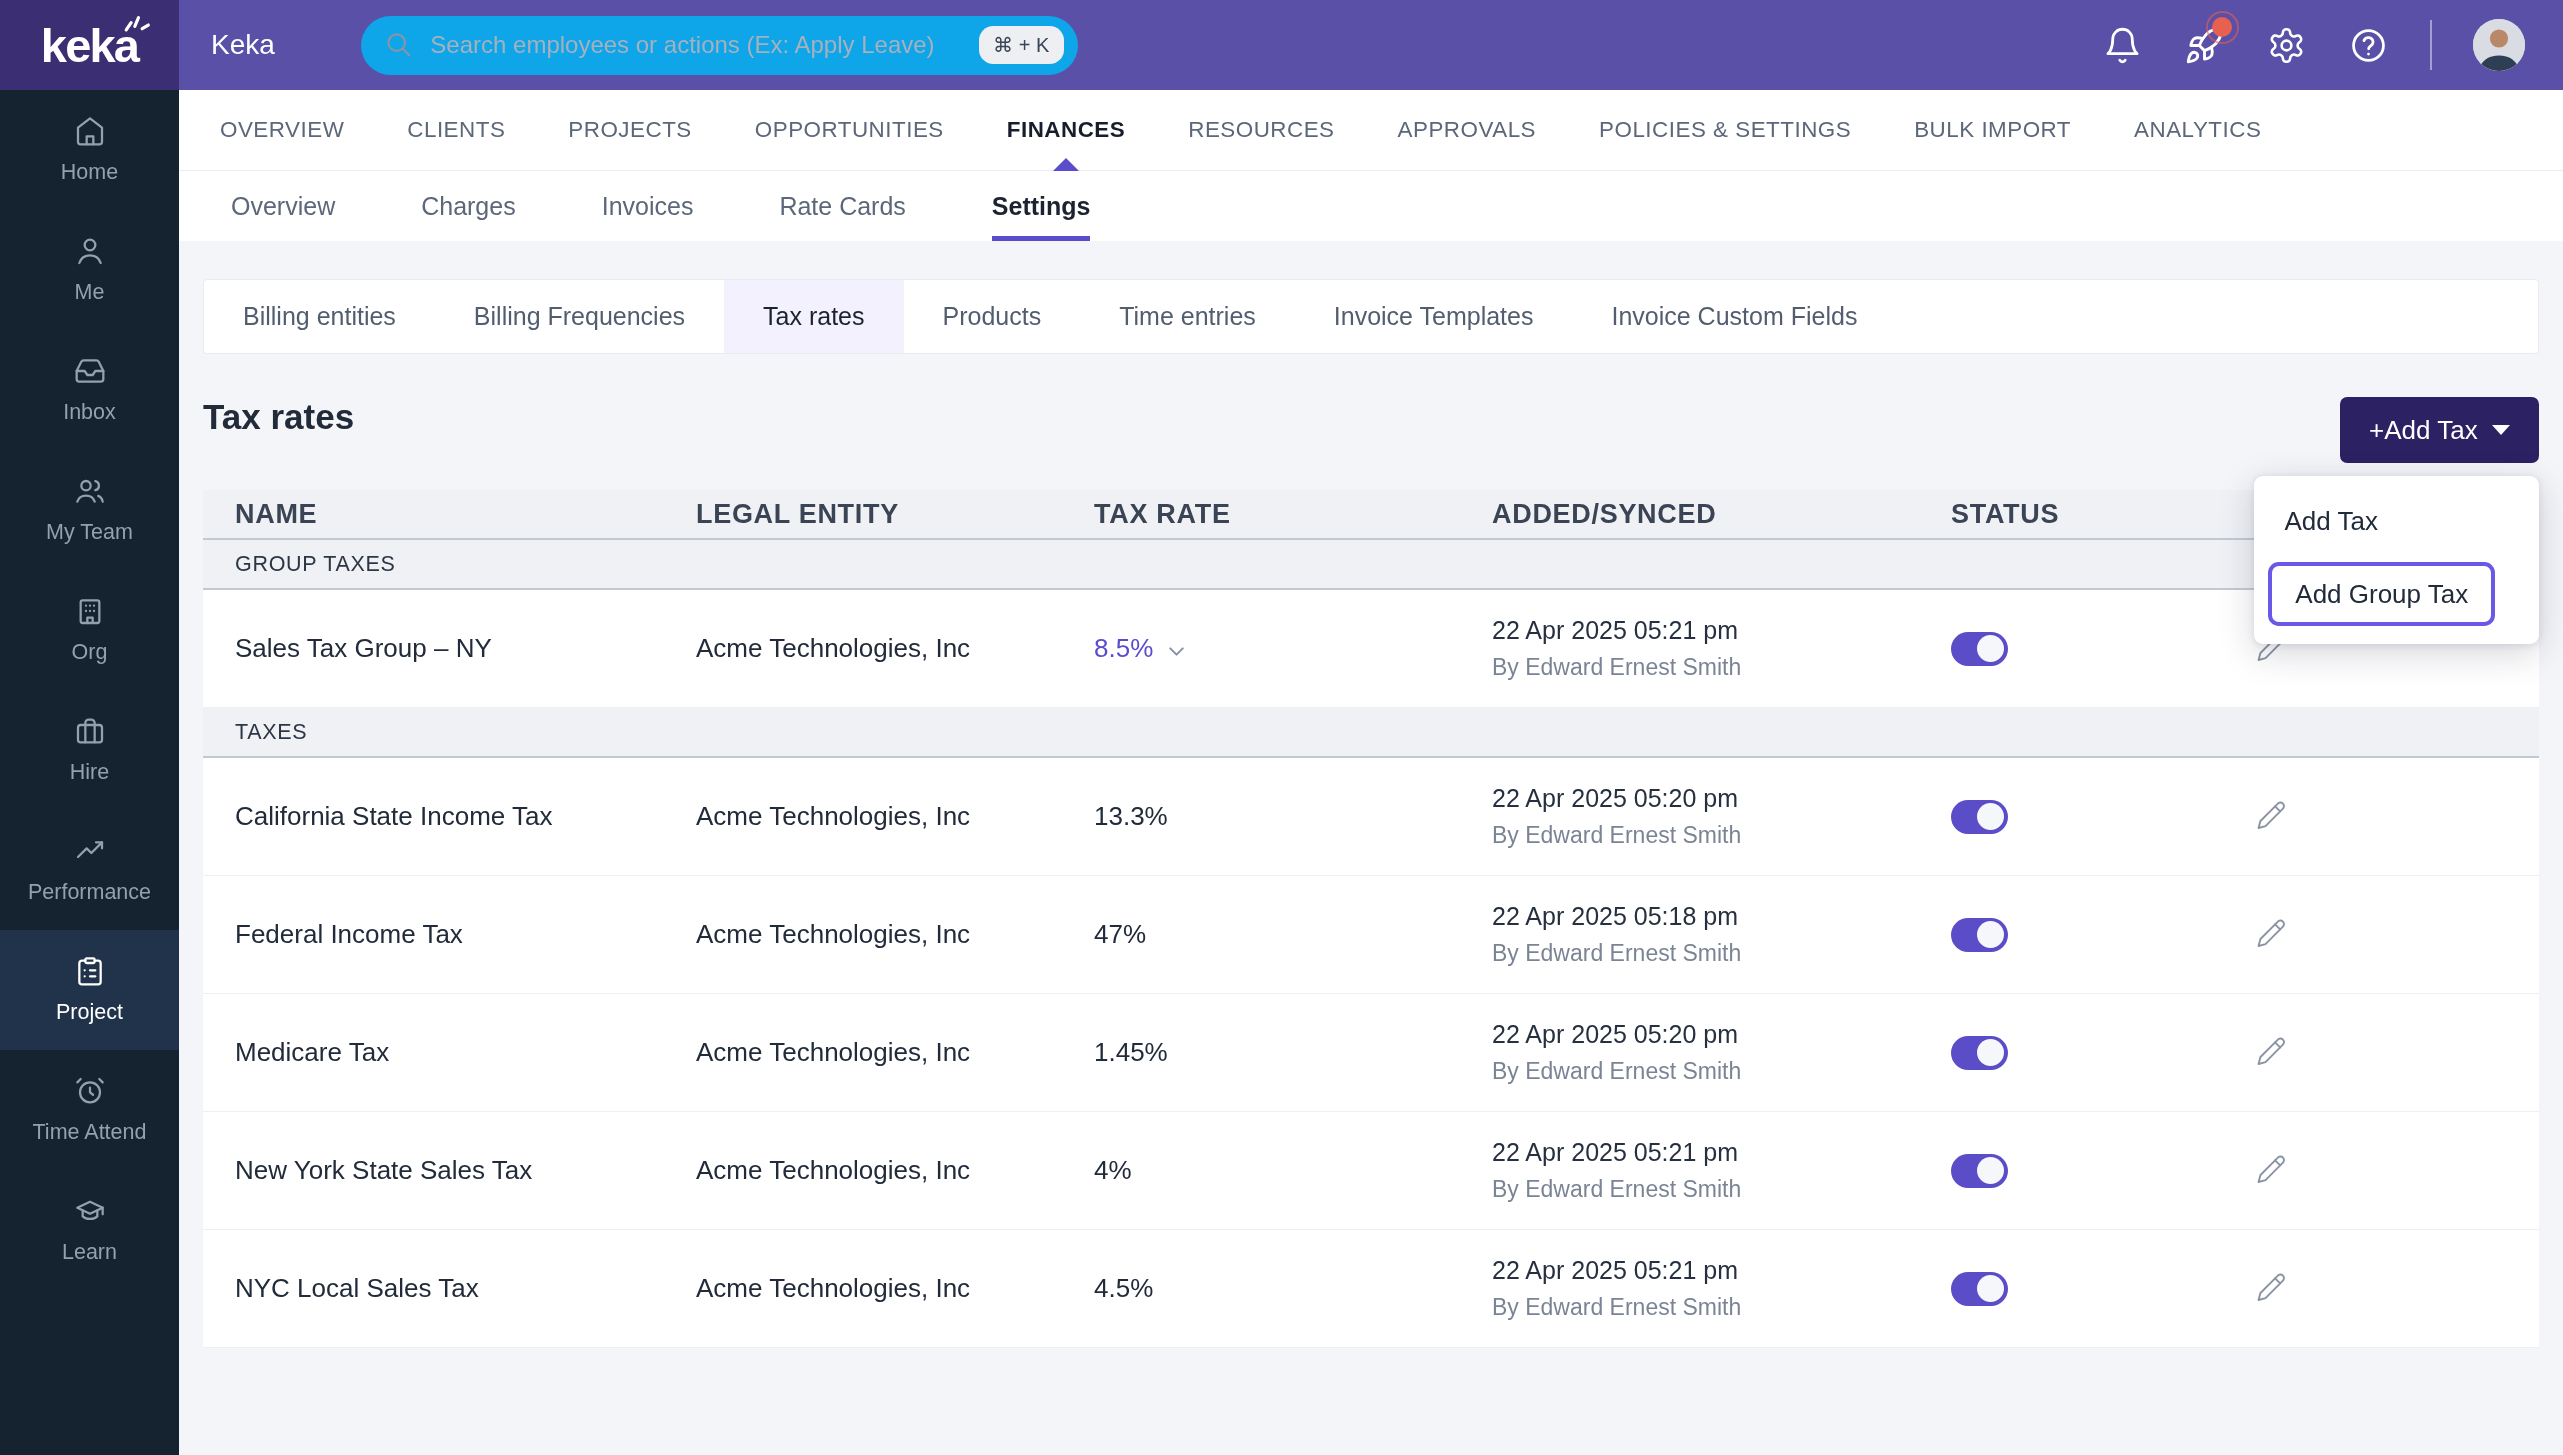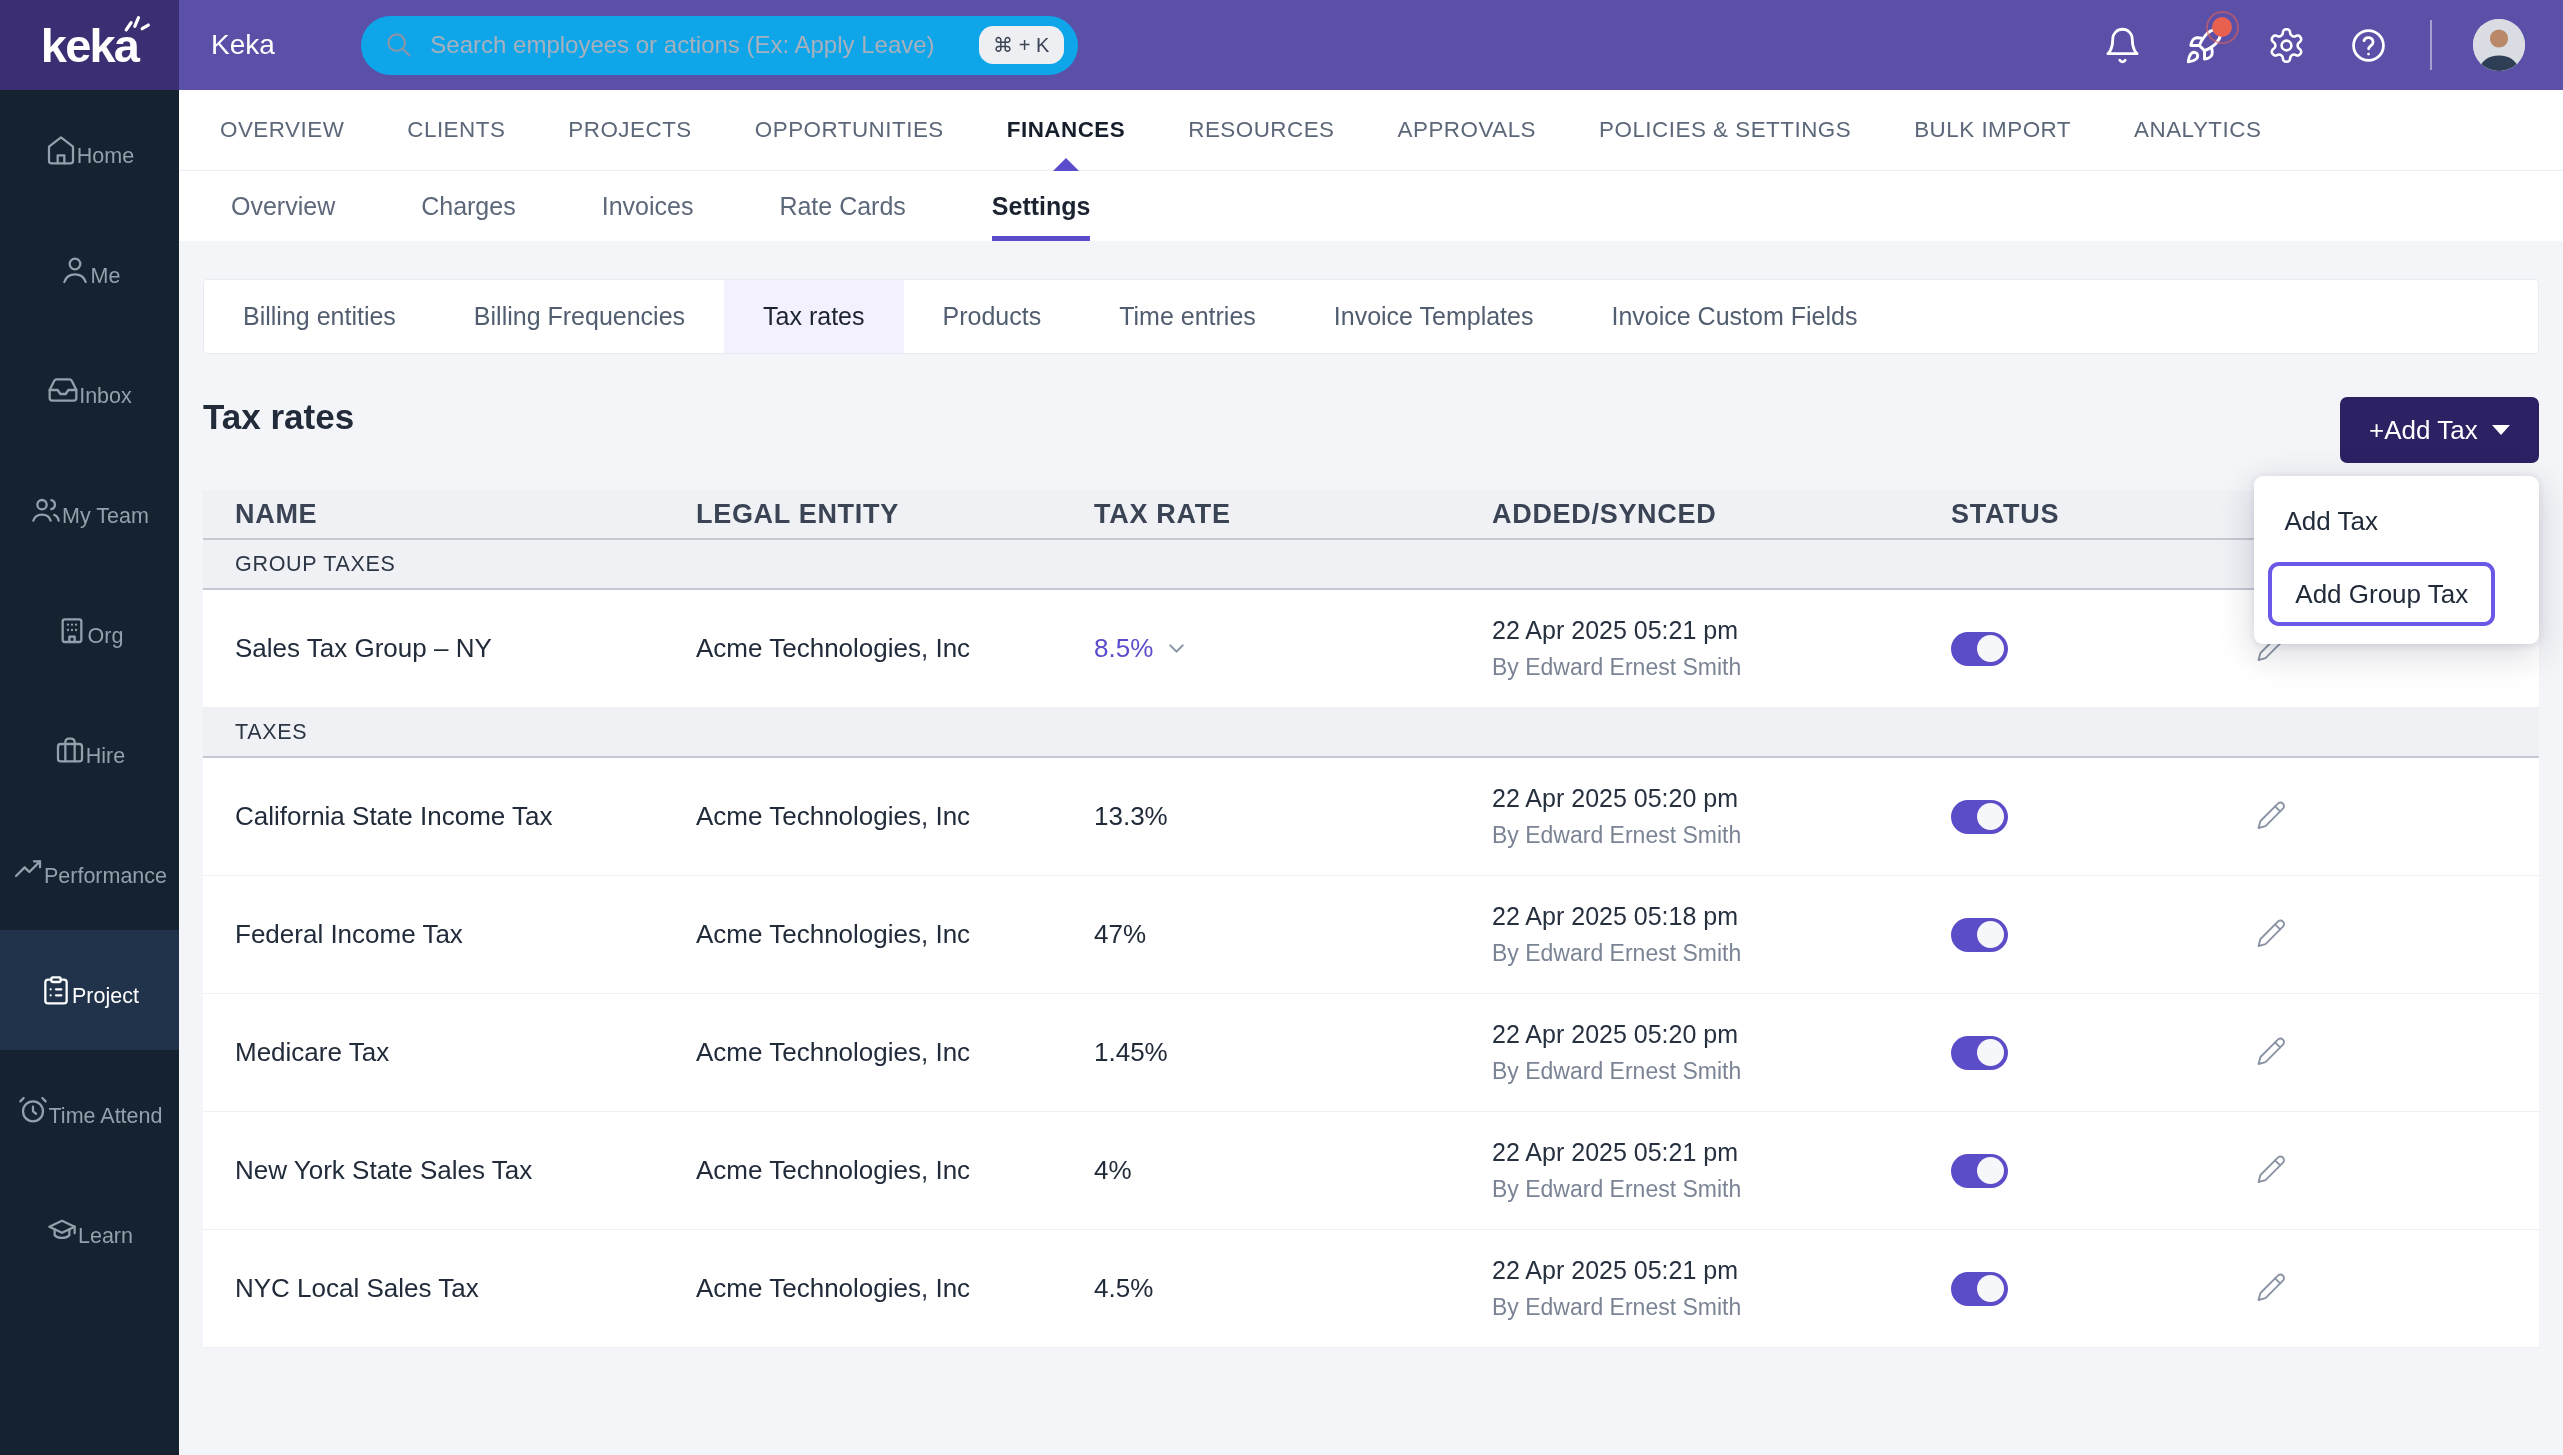--- a/index.html
+++ b/index.html
@@ -19,21 +19,21 @@
   .kbd { background:#edeff3; color:#3a4454; font-size:20px; padding:7.2px 14.3px; border-radius:14.3px; white-space:nowrap; }
   .top-icons { margin-left:auto; display:flex; align-items:center; gap:41px; padding-right:38px; color:#fff; }
   .ticon { position:relative; width:41px; height:41px; display:flex; align-items:center; justify-content:center; cursor:pointer; }
   .dot { position:absolute; top:-7.2px; right:-7.2px; width:20px; height:20px; background:#e8604f; border-radius:50%; }
   .dot::after { content:""; position:absolute; inset:-6.3px; border:2.7px solid rgba(232,96,79,.55); border-radius:50%; }
   .tdivider { width:1.8px; height:50px; background:rgba(255,255,255,.45); }
   .avatar { width:52px; height:52px; border-radius:50%; background:#d9dde3; overflow:hidden; flex:0 0 auto; cursor:pointer; }
 
   
   .sidebar { position:absolute; left:0; top:90px; width:179px; height:1366px; background:#15222f; display:flex; flex-direction:column; z-index:20; }
-  .sb-item { height:120px; display:flex; flex-direction:row; align-items:center; justify-content:center; color:#93a0ad; cursor:pointer; }
+  .sb-item { height:120px; display:flex; flex-direction:column; align-items:center; justify-content:center; color:#93a0ad; cursor:pointer; }
   .sb-item .sb-label { font-size:21.5px; margin-top:12.5px; }
   .sb-item.active { background:#20334a; color:#fff; }
   .sb-item.active .sb-label { font-weight:400;text-align:center; }
 
   
   .main { position:absolute; left:179px; top:90px; width:2384px; height:1366px; background:#f4f5f8; }
   .main-nav { height:81px; background:#fff; border-bottom:0.9px solid #ecedf2; display:flex; align-items:center; padding-left:41px; }
   .mn-item { margin-right:63px; font-size:22.4px; letter-spacing:0.5px; color:#5c6779; font-weight:500; position:relative; height:100%; display:flex; align-items:center; cursor:pointer; }
   .mn-item.active { color:#161d2b; font-weight:700; }
   .mn-item.active::after { content:""; position:absolute; bottom:-0.9px; left:50%; transform:translateX(-50%); width:0; height:0; border-left:13.4px solid transparent; border-right:13.4px solid transparent; border-bottom:13.4px solid #5b4ccc; }
@@ -58,21 +58,21 @@
   .menu-item.ringed { margin:7.2px 16px 0 14.3px; border:4.5px solid #6a58e6; border-radius:10.8px; padding:12.5px 23px; width:fit-content; }
 
   
   .table-card { margin-top:27px; background:#fff; }
   .trow { display:grid; grid-template-columns:461px 398px 398px 459px 305px 1fr; padding-left:32px; align-items:center; }
   .thead { height:50px; background:#eff1f5; border-bottom:2.7px solid #c3c9d3; }
   .thead .th { font-size:27px; font-weight:700; color:#3a4454; letter-spacing:0.7px; }
   .band { height:50px; background:#eff1f5; border-bottom:2.7px solid #c3c9d3; display:flex; align-items:center; padding-left:32px; font-size:21.5px; letter-spacing:0.7px; color:#2c3645; }
   .datarow { height:118px; border-bottom:1.8px solid #edeff3; background:#fff; }
   .cell-name,.cell-entity,.cell-rate { font-size:26px; color:#212b3a; }
-  .cell-rate.purple { color:#5b4ccc; display:flex; align-items:center; gap:10.8px; }
+  .cell-rate.purple { color:#5b4ccc; display:flex; align-items:flex-end; gap:10.8px; }
   .cell-rate.purple svg { color:#8a93a3; cursor:pointer; }
   .cell-added .d1 { font-size:25px; font-weight:500; color:#26303f; }
   .cell-added .d2 { font-size:23px; color:#7b8495; margin-top:9px; }
   .toggle { width:57px; height:34px; border-radius:17px; background:#5b4cc8; position:relative; cursor:pointer; }
   .toggle .knob { position:absolute; top:3.6px; right:3.6px; width:27px; height:27px; border-radius:50%; background:#f6f7fb; }
   .cell-actions svg { color:#8a93a3; cursor:pointer; }
 
   svg.ic { fill:none; stroke:currentColor; stroke-width:1.7; stroke-linecap:round; stroke-linejoin:round; }
 </style>
 </head>

